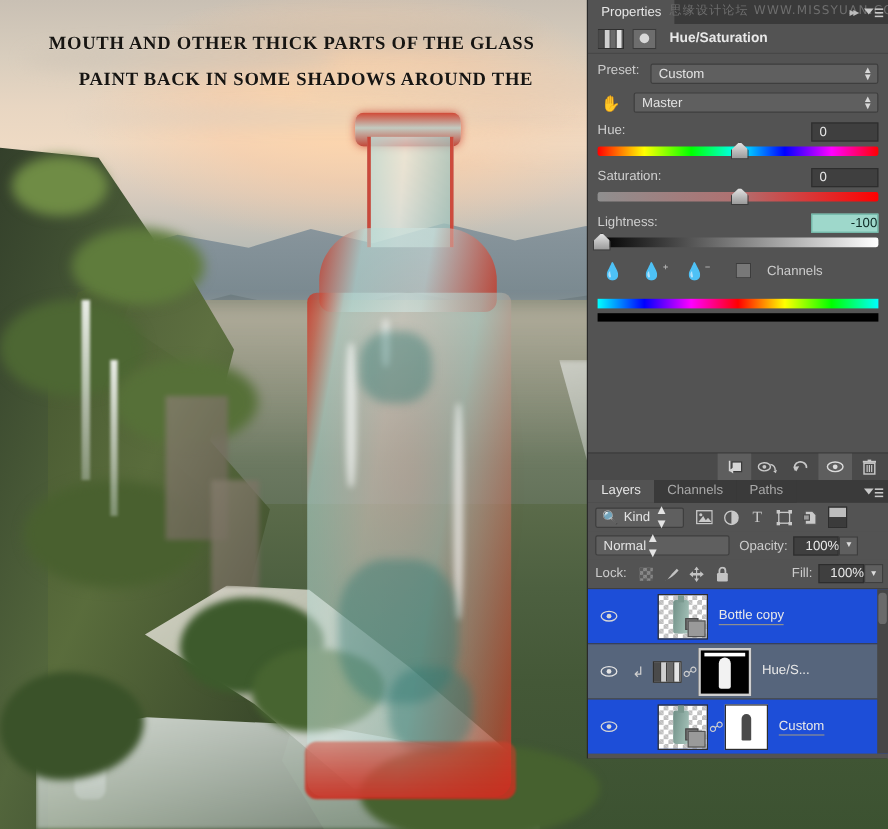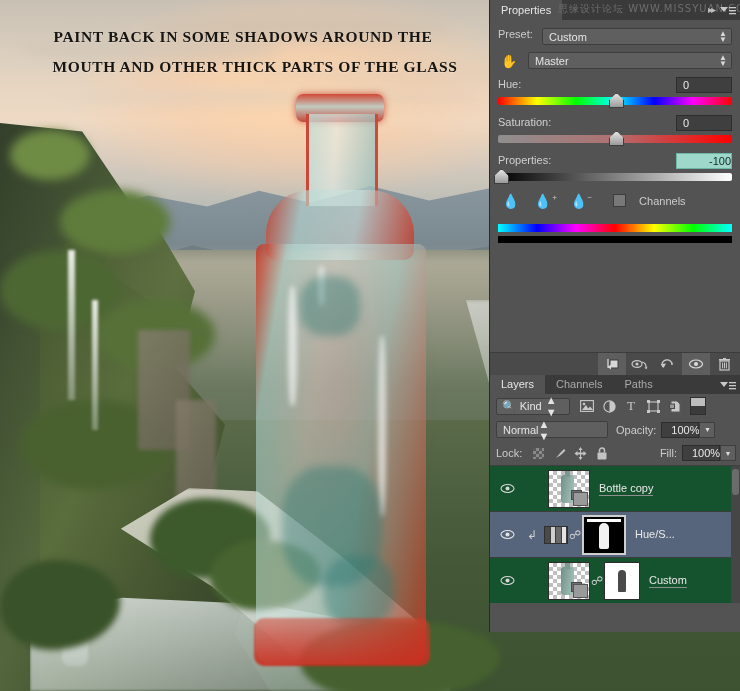--- a/index.html
+++ b/index.html
@@ -149,21 +149,21 @@
 
   .lockrow{height:24px;display:flex;align-items:center;padding:0 4px 0 6px;background:#535353;border-bottom:1px solid #3f3f3f;}
   .lic{width:21px;height:18px;display:flex;align-items:center;justify-content:center;color:#c3c3c3;font-size:12px;}
   .ckbd{width:11px;height:11px;background:
      linear-gradient(45deg,#8a8a8a 25%,transparent 25%,transparent 75%,#8a8a8a 75%),
      linear-gradient(45deg,#8a8a8a 25%,#5a5a5a 25%,#5a5a5a 75%,#8a8a8a 75%);
      background-size:6px 6px;background-position:0 0,3px 3px;}
 
   .layerlist{position:relative;background:#4e4e4e;}
   .layerrow{position:relative;height:45px;display:flex;align-items:center;
-    border-bottom:1px solid #3d3d3d;background:#14532d;}
+    border-bottom:1px solid #3d3d3d;background:#1d4ed8;}
   .layerrow.sel{background:#56657c;}
   .eyecell{width:34px;display:flex;align-items:center;justify-content:center;color:#d6d6d6;font-size:11px;}
   .thumb-ck{width:40px;height:36px;border:1px solid #2d2d2d;position:relative;overflow:hidden;
     background:
       linear-gradient(45deg,#bfbfbf 25%,transparent 25%,transparent 75%,#bfbfbf 75%),
       linear-gradient(45deg,#bfbfbf 25%,#fff 25%,#fff 75%,#bfbfbf 75%);
     background-size:8px 8px;background-position:0 0,4px 4px;}
   .mini-bottle{position:absolute;left:12px;top:4px;width:13px;height:28px;
     background:linear-gradient(100deg,#6f8f86,#a9c6bd);border-radius:2px;}
   .mini-bottle:before{content:"";position:absolute;left:4px;top:-5px;width:5px;height:7px;background:#7a998f;}
@@ -236,41 +236,53 @@
       <div class="bt-hl" style="left:60px;top:200px;width:9px;height:120px;"></div>
       <div class="bt-hl" style="left:150px;top:250px;width:8px;height:180px;"></div>
       <div class="bt-hl" style="left:90px;top:180px;width:7px;height:40px;"></div>
       <div class="bt-teal" style="left:72px;top:190px;width:60px;height:60px;"></div>
       <div class="bt-teal" style="left:54px;top:380px;width:100px;height:120px;"></div>
       <div class="bt-teal" style="left:96px;top:470px;width:70px;height:70px;"></div>
       <div class="bt-base"></div>
     </div>
 
     <div class="caption">
+      <div>MOUTH AND OTHER THICK PARTS OF THE GLASS</div>
       <div>PAINT BACK IN SOME SHADOWS AROUND THE</div>
-      <div>MOUTH AND OTHER THICK PARTS OF THE GLASS</div>
     </div>
   </div>
 
   <div id="panels">
 
     <div class="tabbar">
       <div class="tab active">Properties</div>
       <div class="wm">思缘设计论坛 WWW.MISSYUAN.COM</div>
       <div class="dblarrow">▸▸</div>
       <div class="panelmenu">
         <svg width="18" height="12" viewBox="0 0 18 12">
             <polygon points="1,3 9,3 5,8" fill="#c9c9c9"></polygon>
             <rect x="10" y="3" width="7" height="1.3" fill="#c9c9c9"></rect>
             <rect x="10" y="6" width="7" height="1.3" fill="#c9c9c9"></rect>
             <rect x="10" y="9" width="7" height="1.3" fill="#c9c9c9"></rect>
           </svg>
       </div>
     </div>
 
+    <div class="adjhdr">
+      <span class="ic-strip">
+          <i></i>
+          <i></i>
+          <i></i>
+          <i></i>
+        </span>
+      <span class="ic-circ">
+          <b></b>
+        </span>
+      <span class="ttl">Hue/Saturation</span>
+    </div>
 
     <div class="prop-body">
 
       <div class="row">
         <span class="lbl" style="width:44px;">Preset:</span>
         <div class="select" style="flex:1;">
           <span>Custom</span>
           <span class="arrows">▲<br>▼</span>
         </div>
       </div>
@@ -293,21 +305,21 @@
 
       <div style="display:flex;align-items:flex-end;justify-content:space-between;">
         <span class="sl-label">Saturation:</span>
         <span class="sl-valbox">0</span>
       </div>
       <div class="track sat">
         <span class="thumb" style="left:50%;"></span>
       </div>
 
       <div style="display:flex;align-items:center;justify-content:space-between;">
-        <span class="sl-label">Properties:</span>
+        <span class="sl-label">Lightness:</span>
         <span class="sl-valbox sel">-100</span>
       </div>
       <div class="track lit">
         <span class="thumb" style="left:2px;"></span>
       </div>
 
       <div class="eyedrops">
         <span class="drop">💧 </span>
         <span class="drop">💧⁺</span>
         <span class="drop">💧⁻</span>

